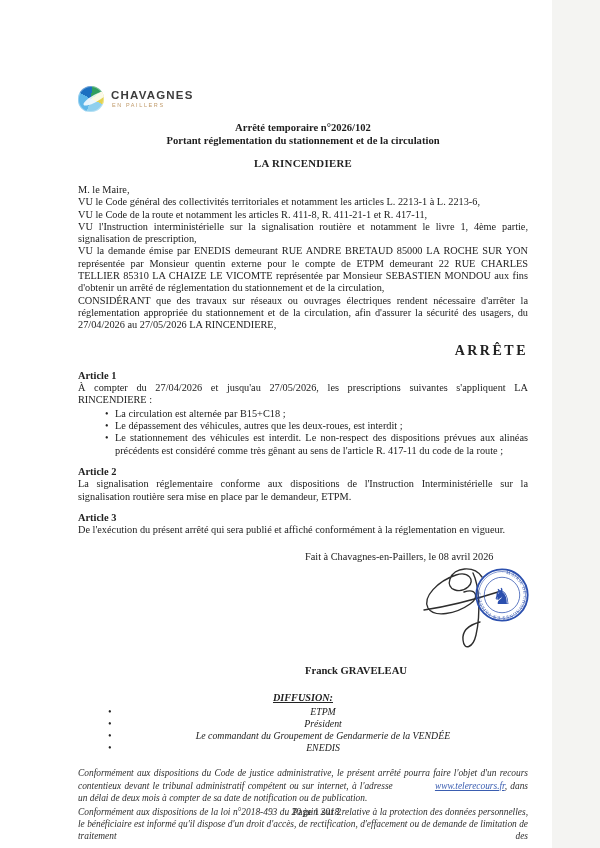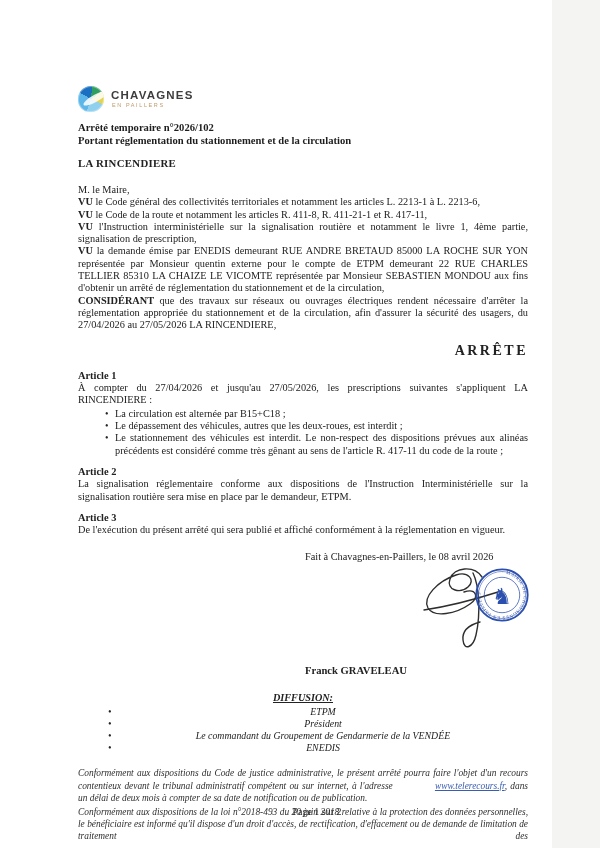--- a/index.html
+++ b/index.html
@@ -47,30 +47,30 @@
   .logo-text{display:flex;flex-direction:column;line-height:1;}
   .logo-name{
     font-family:"Liberation Sans", sans-serif;
     font-weight:bold; font-size:11.5px; letter-spacing:1.2px; color:#3d3d3d;
   }
   .logo-sub{
     font-family:"Liberation Sans", sans-serif;
     font-size:5.5px; letter-spacing:1.6px; color:#c09a6a; margin-top:2px; margin-left:1px;
   }
   
-  .title-block{ margin-top:7px; }
+  .title-block{ text-align:center; margin-top:7px; }
   .doc-title{ font-weight:bold; font-size:10.6px; line-height:13px; color:#1e1e1e;}
   .doc-location{ font-weight:bold; font-size:10.8px; margin-top:10px; letter-spacing:.3px;}
   
   .salutation{ margin:15px 0 0 0; font-size:10.3px; line-height:12.3px;}
   .recital{
     margin:0; font-size:10.3px; line-height:12.3px;
     text-align:justify;
   }
-  .lead{ font-weight:bold; }
+  .lead{ font-weight:normal; }
   .arrete{
     text-align:right; font-weight:bold; font-size:14px; letter-spacing:2.5px;
     margin:11px 0 11px 0;
   }
   .article{ margin-top:9px; }
   .article-heading{ font-weight:bold; font-size:10.4px; line-height:12.5px; }
   .article-text{ margin:0; font-size:10.3px; line-height:12.3px; text-align:justify; }
   ul.bullets{
     margin:1px 0 0 0; padding:0 0 0 27px; list-style:none;
   }

